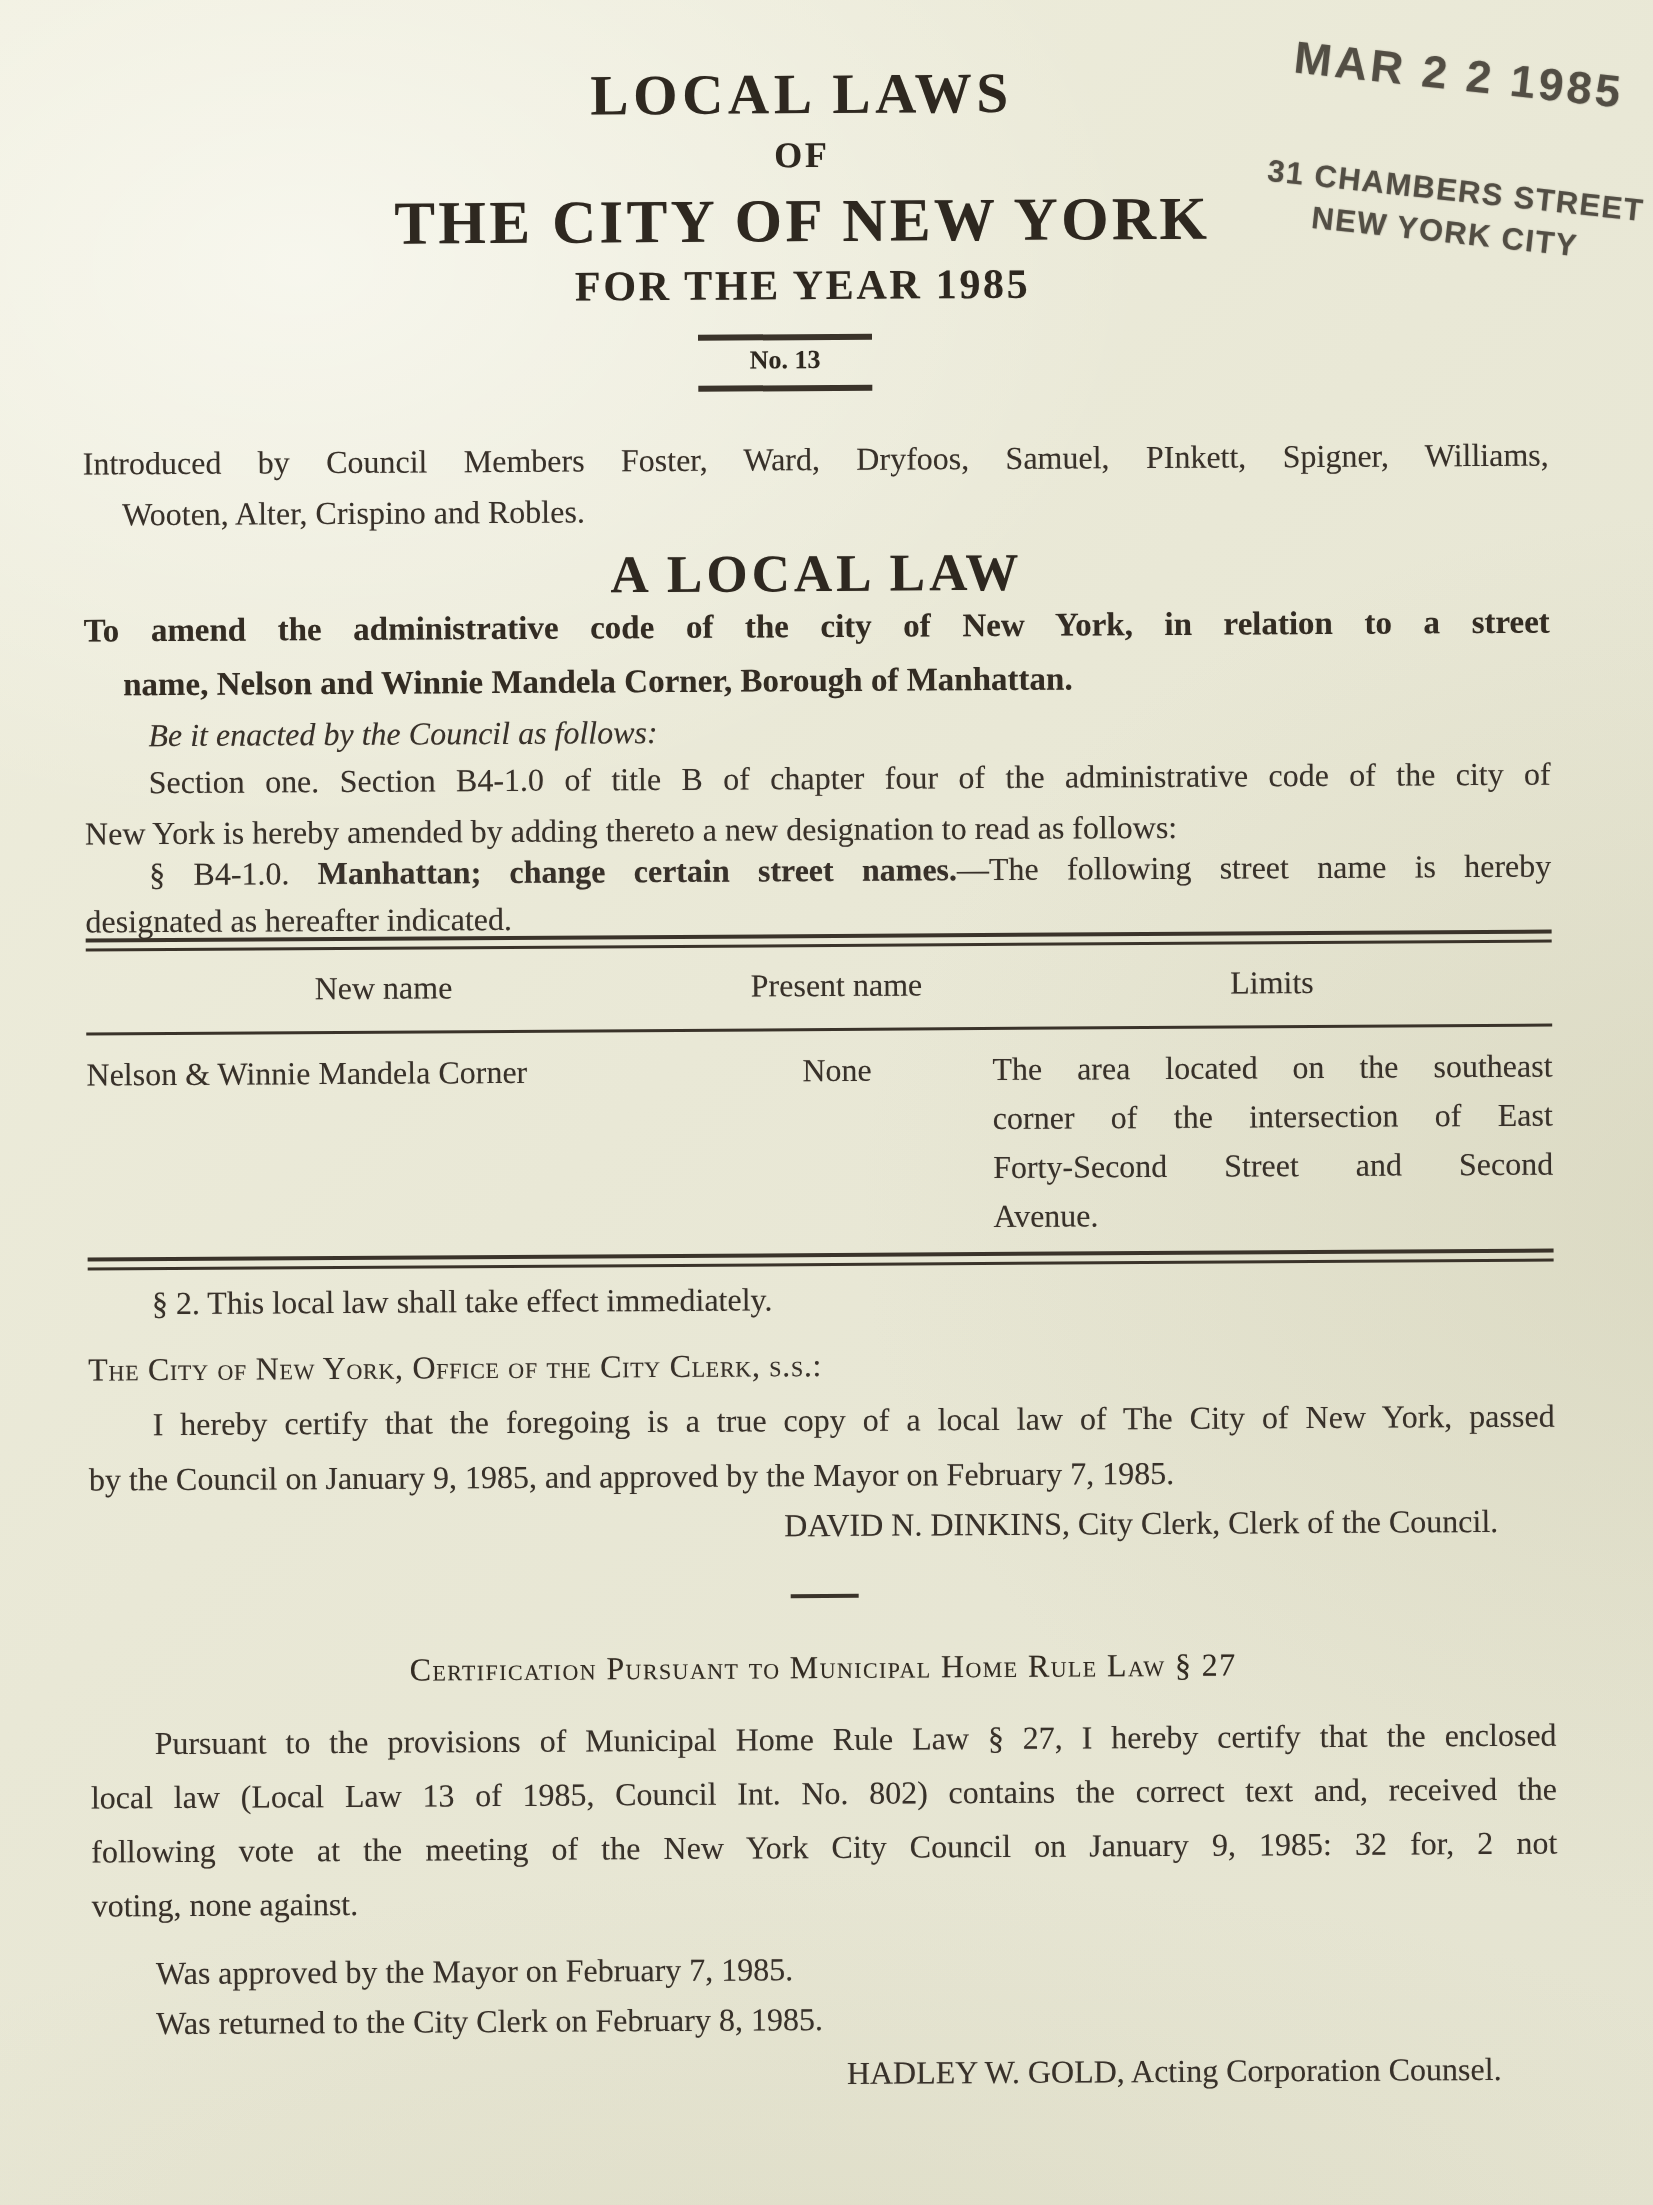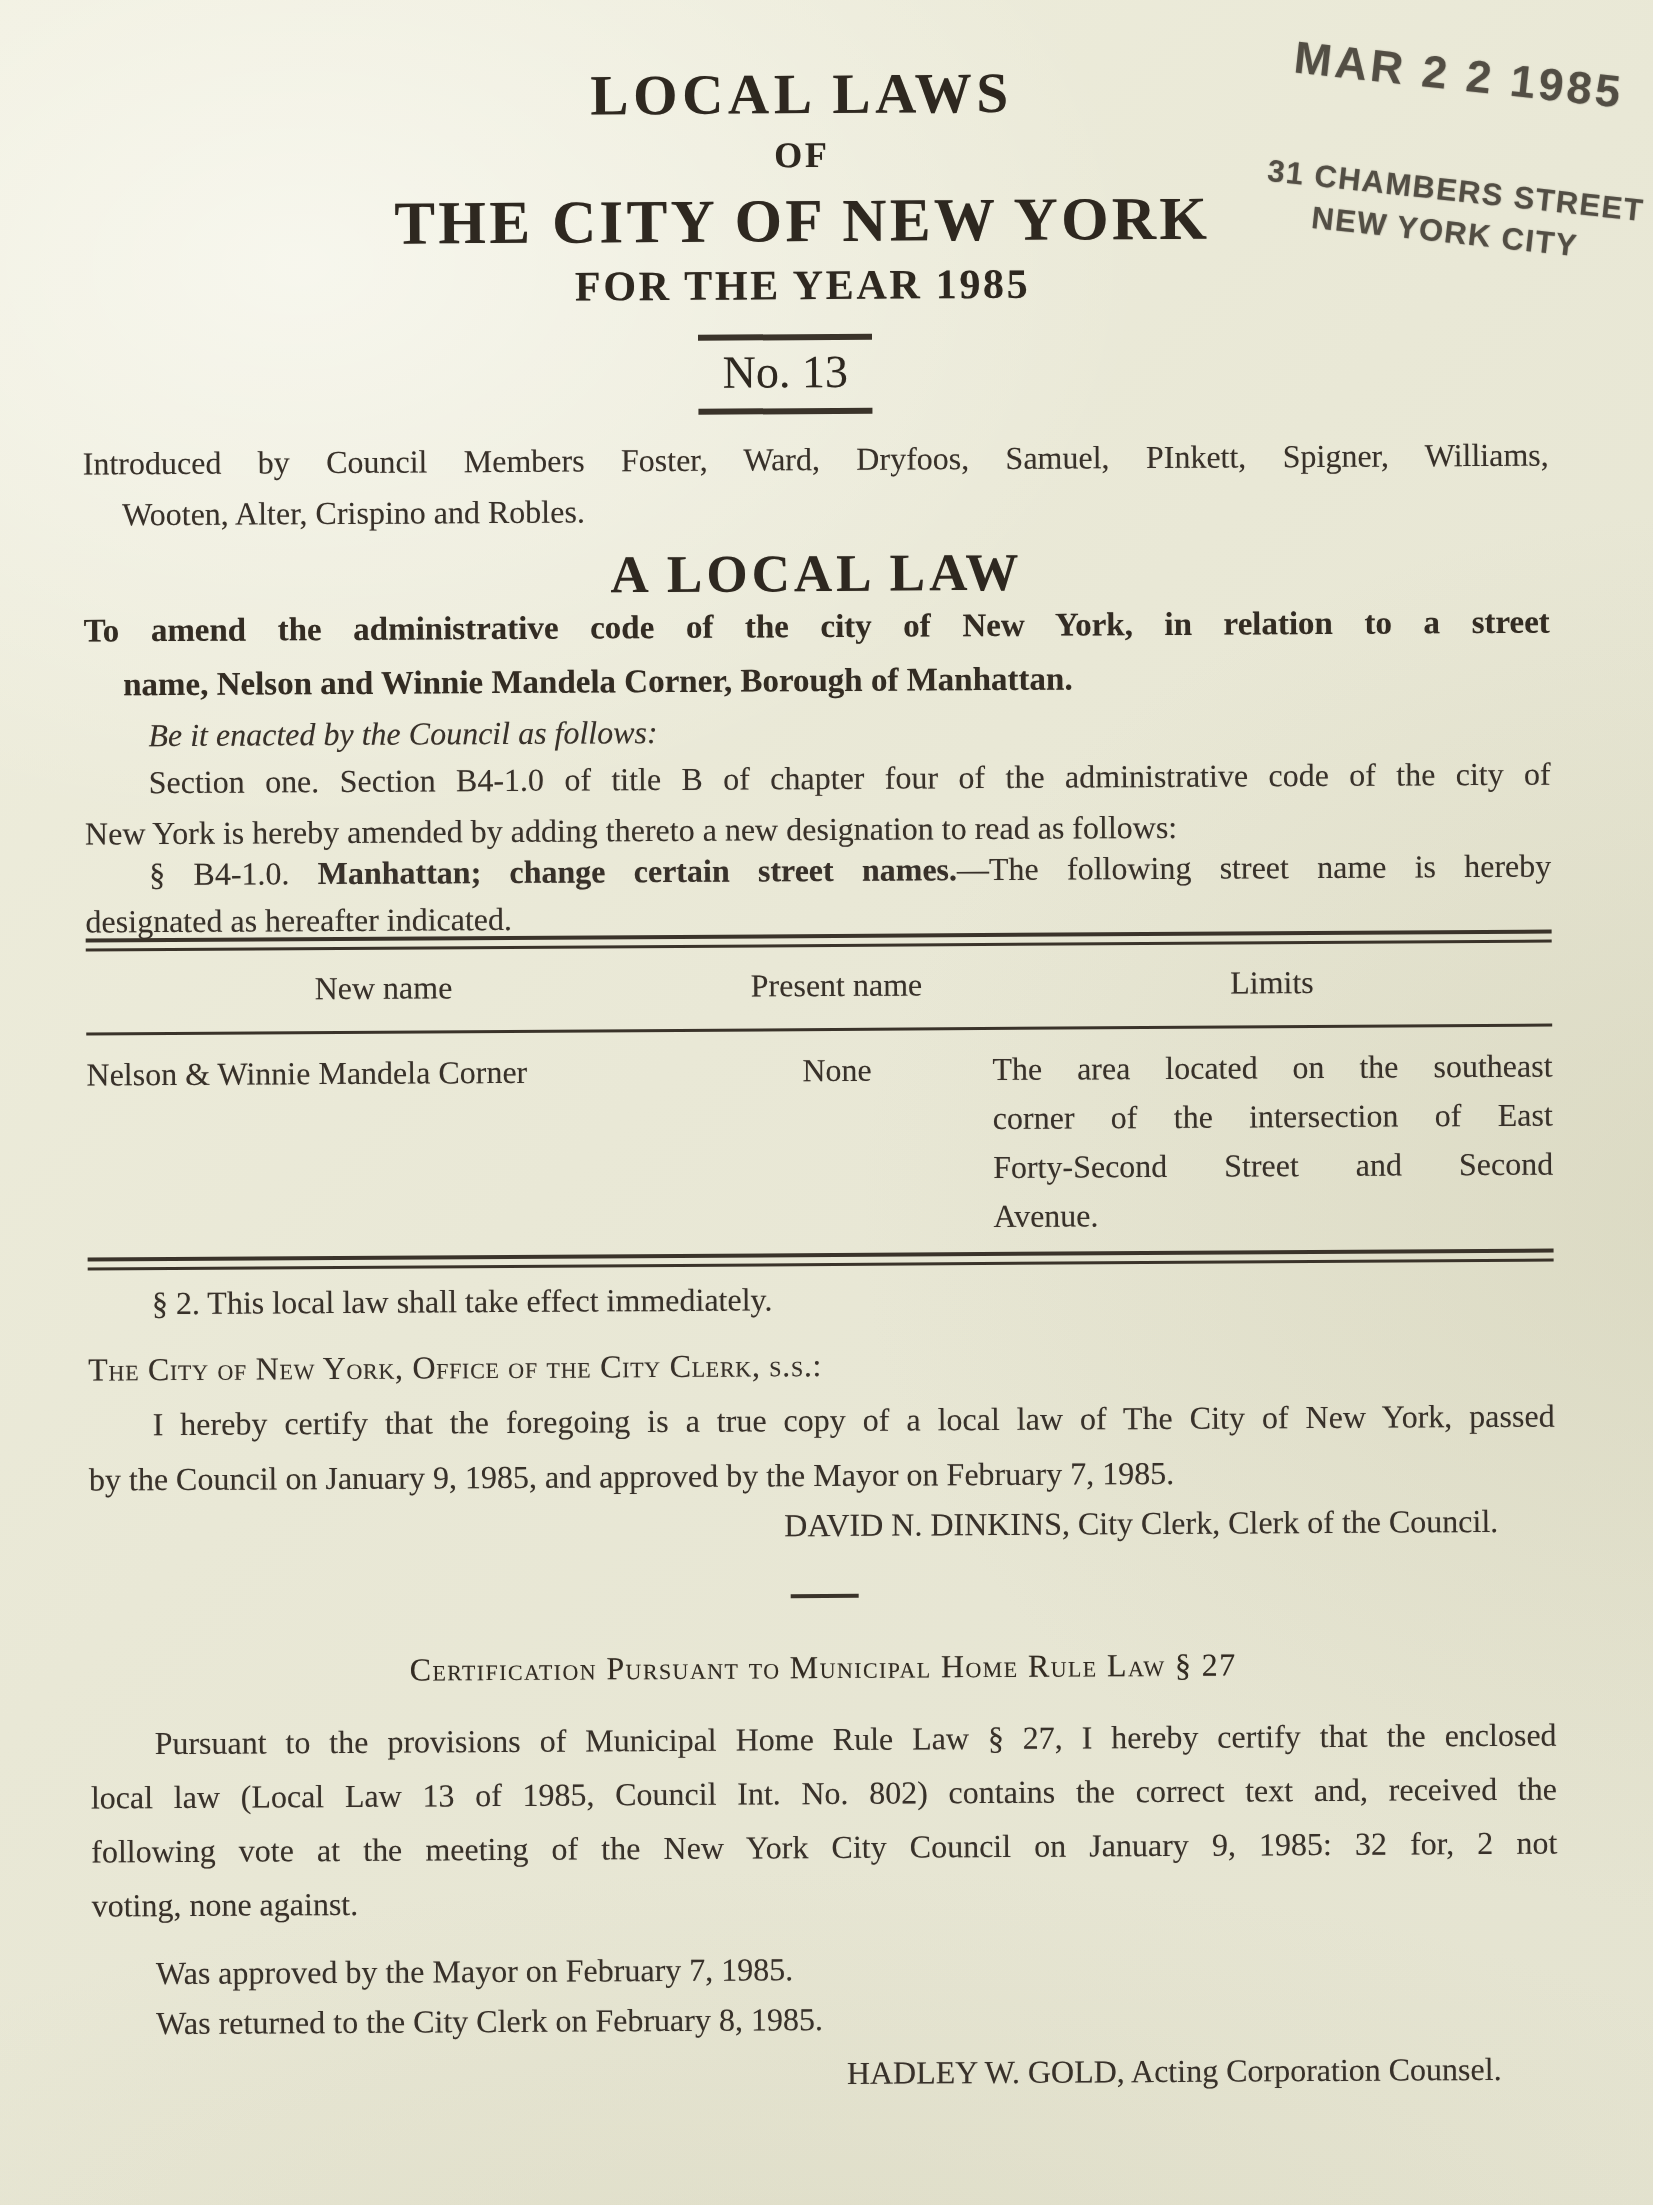--- a/index.html
+++ b/index.html
@@ -54,21 +54,21 @@
   .t1 { top: 61px;  font-size: 57px; letter-spacing: 4.7px; }
   .t2 { top: 134px; font-size: 36px; letter-spacing: 2.7px; }
   .t3 { top: 186px; font-size: 61px; letter-spacing: 3.4px; }
   .t4 { top: 261px; font-size: 42px; letter-spacing: 2.7px; }
 
   .no13 {
     position: absolute; left: 789px; top: 334px; transform: translateX(-50%);
     width: 174px; text-align: center;
   }
   .rule-sm { height: 6px; background: #3a332a; }
-  .no13-text { font-size: 46px; font-weight: normal; color: #2e2820; padding: 5.4px 0 9.5px; }
+  .no13-text { font-size: 26px; font-weight: bold; color: #2e2820; padding: 5.4px 0 9.5px; }
 
   .heading-law {
     position: absolute; left: 819px; top: 543px; transform: translateX(-50%);
     font-size: 53px; font-weight: bold; letter-spacing: 4px; color: #2e2820; white-space: nowrap;
   }
 
   
   .para {
     position: absolute; left: 86px; width: 1466px;
     font-size: 32px; line-height: 53px;

